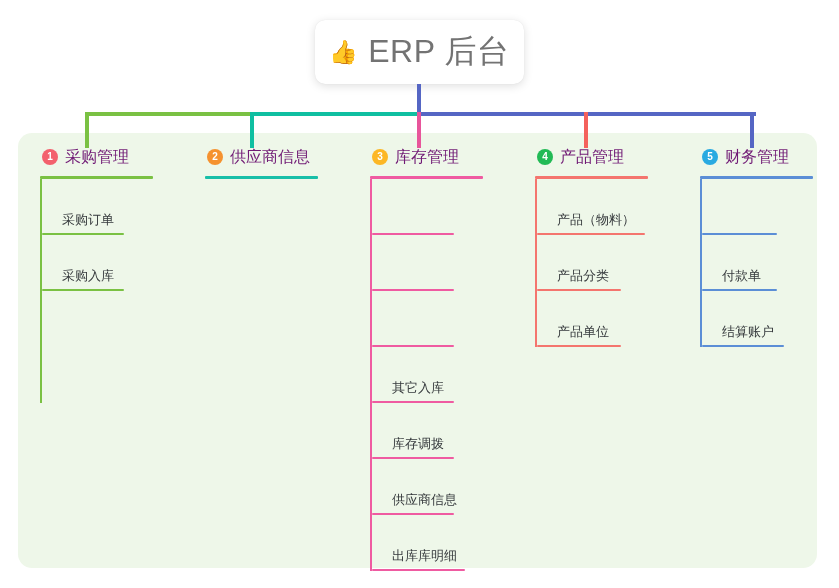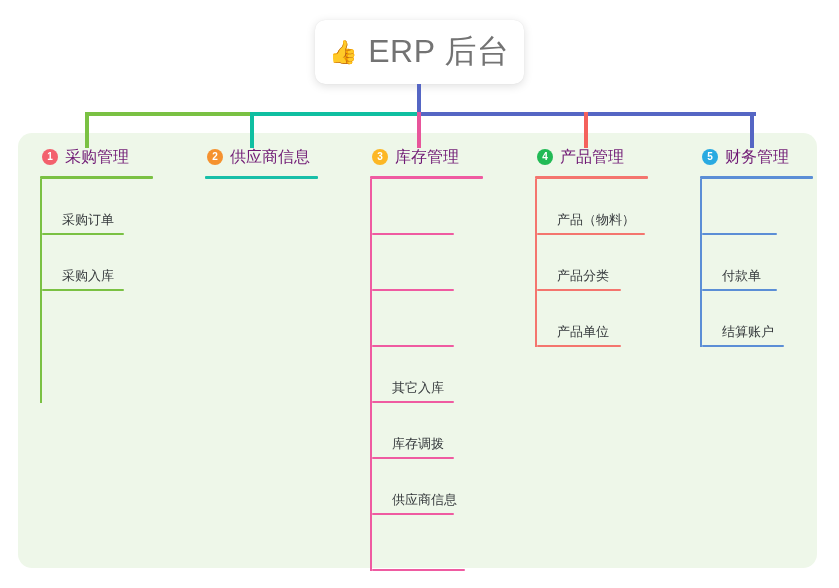--- a/index.html
+++ b/index.html
@@ -216,20 +216,21 @@
         </div>
         <div class="leaf">
           <div class="leaf-text">库存调拨</div>
           <div class="leaf-rule" style="background: rgb(239, 91, 161); width: 82px;"></div>
         </div>
         <div class="leaf">
           <div class="leaf-text">供应商信息</div>
           <div class="leaf-rule" style="background: rgb(239, 91, 161); width: 82px;"></div>
         </div>
         <div class="leaf">
+          <div class="leaf-text">出库库明细</div>
           <div class="leaf-rule" style="background: rgb(239, 91, 161); width: 93px;"></div>
         </div>
       </div>
     </div>
     <div class="column" style="left: 530px;">
       <div class="col-head">
         <span class="badge" style="background: rgb(33, 186, 85);">4</span>
         <span class="col-title">产品管理</span>
       </div>
       <div class="head-rule" style="background: rgb(244, 117, 110);"></div>

